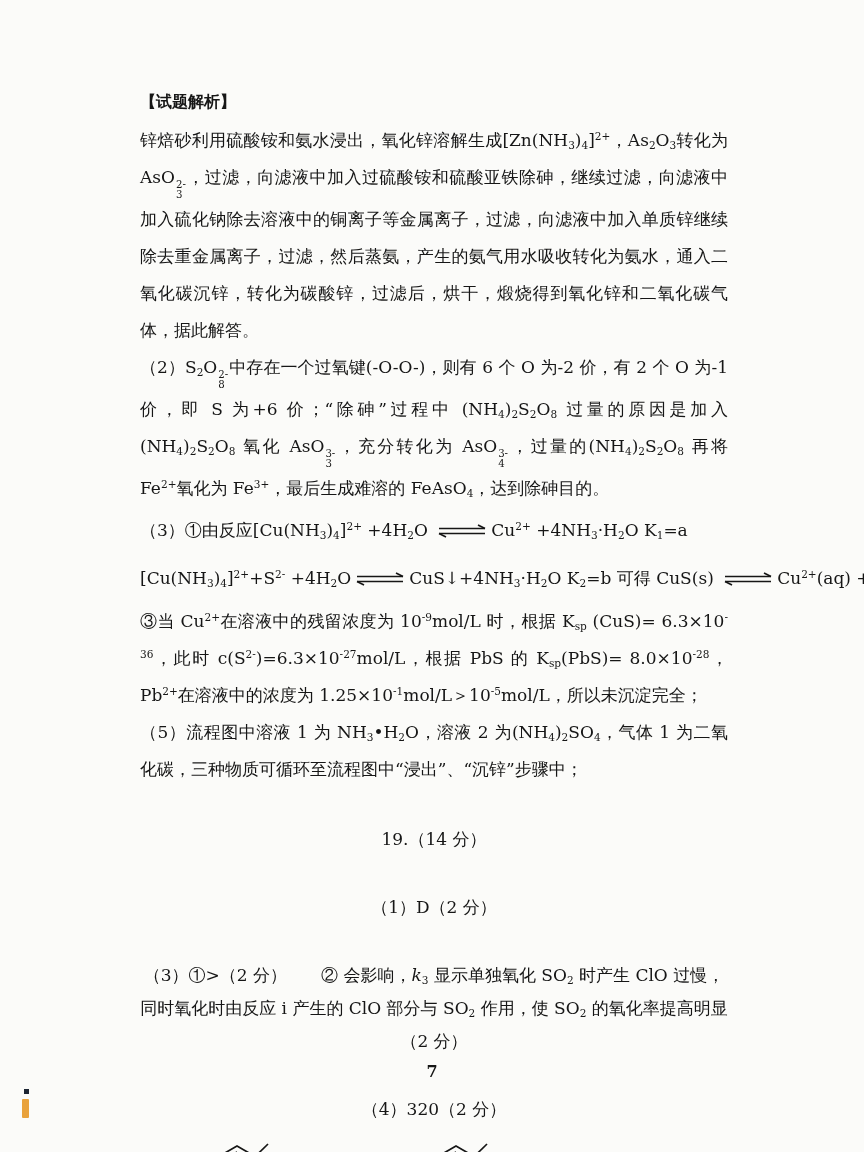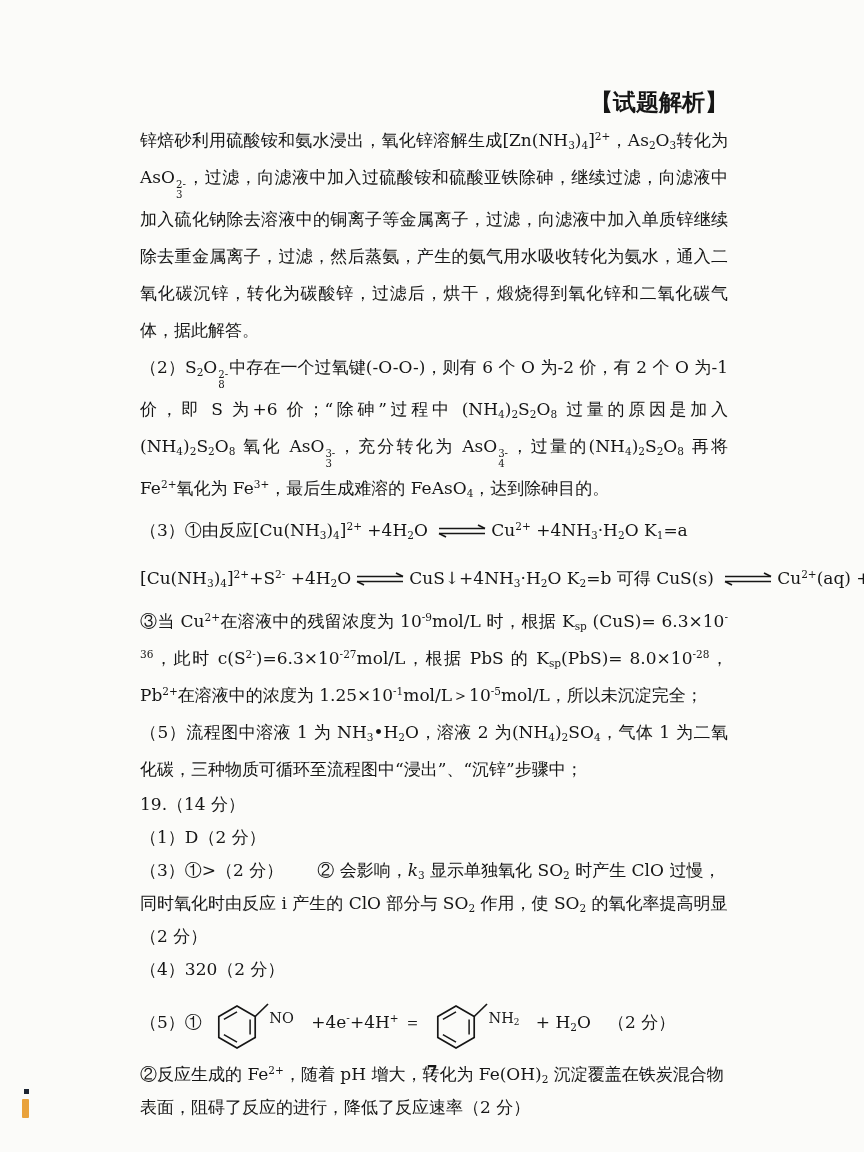--- a/index.html
+++ b/index.html
@@ -10,23 +10,23 @@
     font-family:"DejaVu Serif","Liberation Serif",serif;
     color:#161616;
     overflow:hidden;
   }
   .content{
     position:absolute;
     left:140px;top:82px;
     width:588px;
   }
   .para{font-size:17px;line-height:37px;text-align:justify;text-justify:inter-ideograph;}
-  .para.heading{font-weight:700;font-size:23px;line-height:40px;text-align:right;}
+  .para.heading{font-weight:700;font-size:16px;line-height:40px;text-align:left;}
   .para.formula{line-height:46px;white-space:nowrap;text-align:left;}
-  .para.answer{line-height:33px;text-align:left;}
+  .para.answer{line-height:33px;text-align:center;margin-top:35px;}
   .para.benzene-line{line-height:72px;white-space:nowrap;text-align:left;}
   sup,sub{font-size:0.62em;line-height:0;}
   sup{vertical-align:0.55em;}
   sub{vertical-align:-0.25em;}
   .it{font-style:italic;}
   .stack{
     display:inline-flex;flex-direction:column;
     vertical-align:-0.45em;line-height:1.05;
     font-size:0.6em;margin-left:1px;margin-right:1px;
   }

